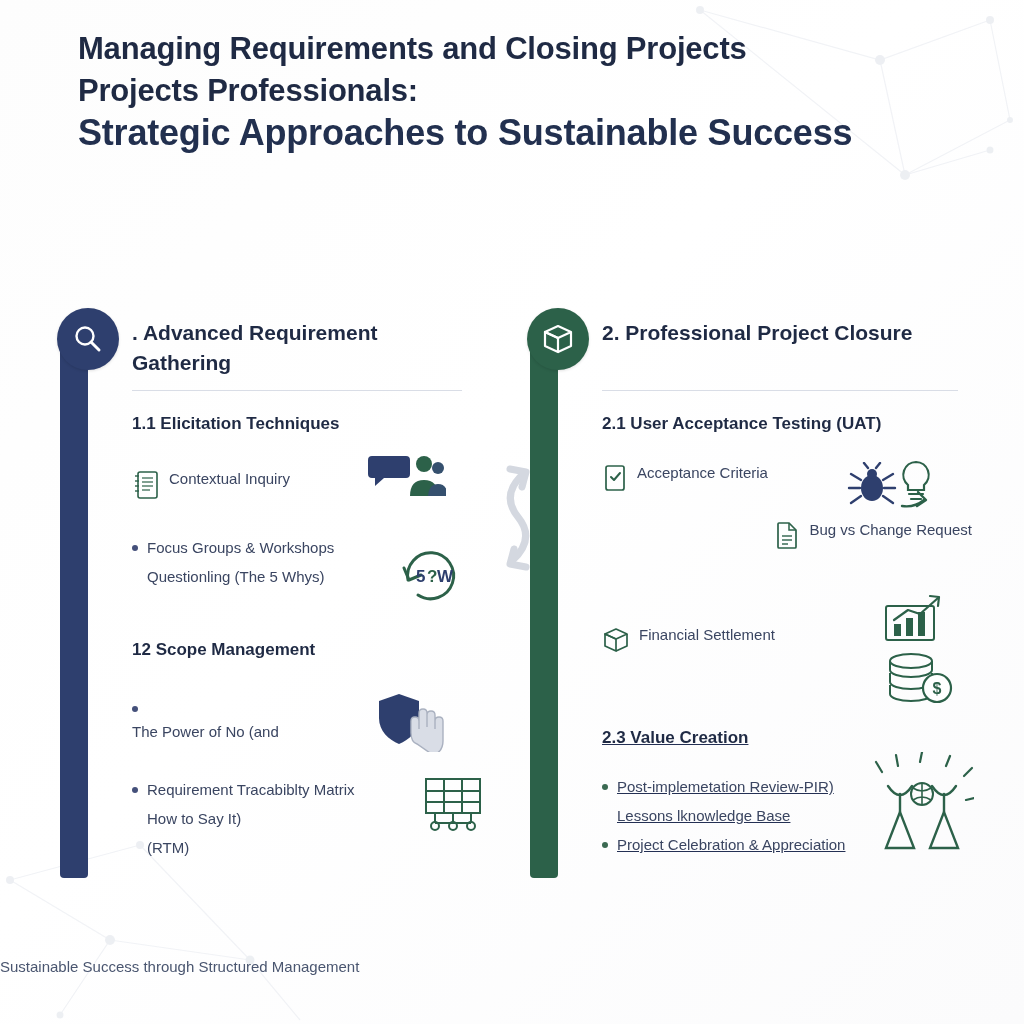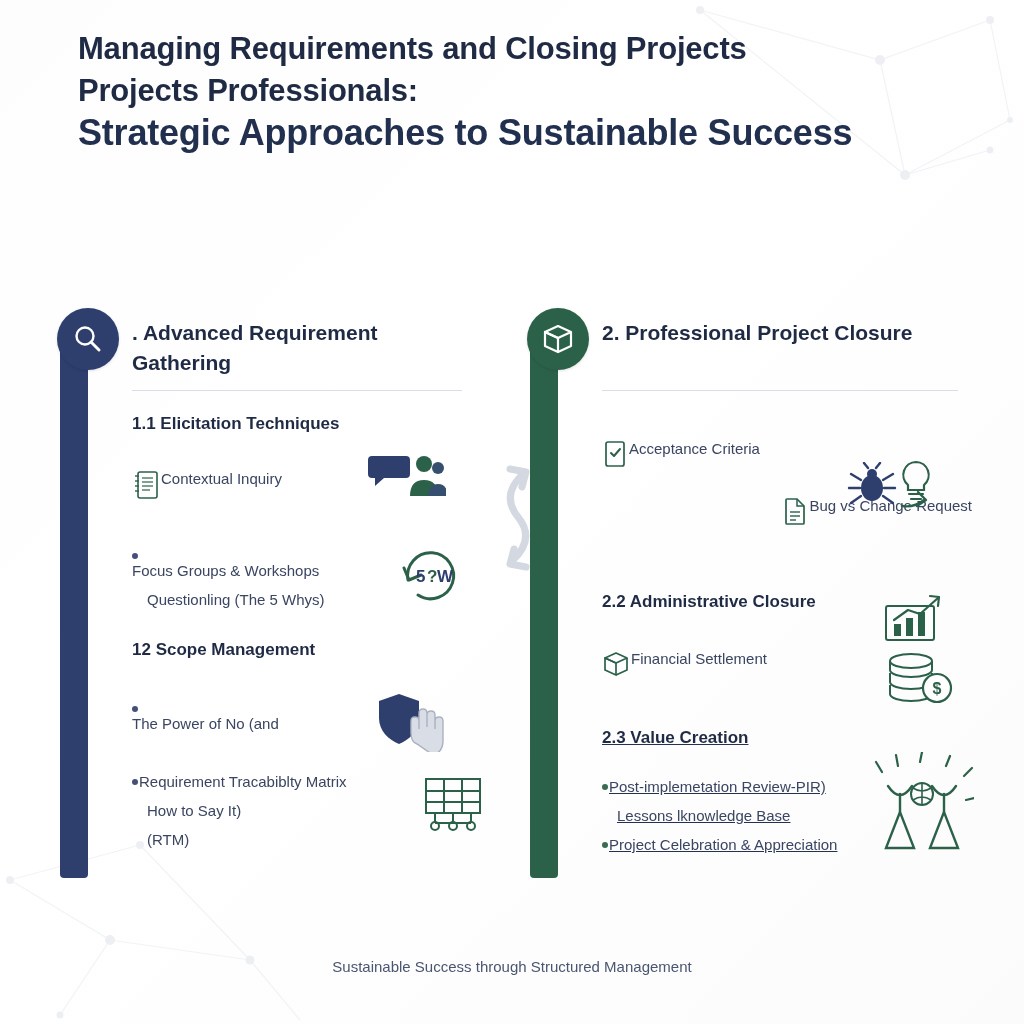--- a/index.html
+++ b/index.html
@@ -111,21 +111,21 @@
   .sec-title {
     font-size: 17px;
     font-weight: bold;
     color: #1f2a44;
     line-height: 24px;
     margin-bottom: 10px;
   }
   .item {
     display: flex;
     align-items: flex-start;
-    gap: 1px;
+    gap: 9px;
     font-size: 15px;
     color: #3a4561;
     line-height: 22px;
     margin-bottom: 7px;
   }
   .item .txt { display: block; }
   .bullet {
     display: inline-block;
     width: 6px;
     height: 6px;
@@ -148,21 +148,21 @@
     position: absolute;
     left: 488px;
     top: 455px;
   }
   
   .footer {
     position: absolute;
     left: 0;
     right: 0;
     top: 958px;
-    text-align: center;
+    text-align: left;
     font-size: 15px;
     color: #4a5670;
   }
 </style>
 </head>
 <body>
 
 <div class="page">
 
   <svg class="bg-net" width="1024" height="1024" viewBox="0 0 1024 1024">
@@ -227,21 +227,21 @@
               <line x1="3" y1="7" x2="7" y2="7"></line>
               <line x1="3" y1="12" x2="7" y2="12"></line>
               <line x1="3" y1="17" x2="7" y2="17"></line>
               <line x1="3" y1="22" x2="7" y2="22"></line>
             </g>
           </svg>
         </span>
         <span class="txt">Contextual Inquiry</span>
       </div>
 
-      <div class="item" style="margin-top:38px;flex-direction:column;">
+      <div class="item" style="margin-top:30px;">
         <span class="bullet"></span>
         <span class="txt">Focus Groups &amp; Workshops</span>
       </div>
       <div class="item" style="padding-left:15px;">
         <span class="txt">Questionling (The 5 Whys)</span>
       </div>
     </div>
 
     <div class="section" style="top:330px;">
       <div class="sec-title">12 Scope Management</div>
@@ -324,20 +324,21 @@
         <path d="M17 4 L30 10 L17 16 L4 10 Z" fill="none" stroke="#ffffff" stroke-width="2.2" stroke-linejoin="round"></path>
         <path d="M4 10 v14 l13 6 v-14 z" fill="none" stroke="#ffffff" stroke-width="2.2" stroke-linejoin="round"></path>
         <path d="M30 10 v14 l-13 6" fill="none" stroke="#ffffff" stroke-width="2.2" stroke-linejoin="round"></path>
       </svg>
     </div>
 
     <div class="col-head">2. Professional Project Closure</div>
     <div class="col-rule"></div>
 
     <div class="section" style="top:104px;">
+      <div class="sec-title">2.1 User Acceptance Testing (UAT)</div>
 
       <div class="item" style="margin-top:26px;">
         <span class="ico">
           <svg width="26" height="30" viewBox="0 0 26 30">
             <rect x="4" y="3" width="18" height="24" rx="2" fill="none" stroke="#2c6149" stroke-width="1.7"></rect>
             <path d="M9 14 l3 3 l6 -7" fill="none" stroke="#2c6149" stroke-width="2" stroke-linecap="round" stroke-linejoin="round"></path>
           </svg>
         </span>
         <span class="txt">Acceptance Criteria</span>
       </div>
@@ -352,21 +353,20 @@
               <line x1="8" y1="20" x2="18" y2="20"></line>
               <line x1="8" y1="24" x2="14" y2="24"></line>
             </g>
           </svg>
         </span>
         <span class="txt">Bug vs Change Request</span>
       </div>
     </div>
 
     <div class="section" style="top:282px;">
-      <div class="sec-title">2.2 Administrative Closure</div>
 
       <div class="item" style="margin-top:34px;">
         <span class="ico">
           <svg width="28" height="30" viewBox="0 0 28 30">
             <path d="M14 4 L25 9 L14 14 L3 9 Z" fill="none" stroke="#2c6149" stroke-width="1.7" stroke-linejoin="round"></path>
             <path d="M3 9 v12 l11 5 v-12 z" fill="none" stroke="#2c6149" stroke-width="1.7" stroke-linejoin="round"></path>
             <path d="M25 9 v12 l-11 5" fill="none" stroke="#2c6149" stroke-width="1.7" stroke-linejoin="round"></path>
           </svg>
         </span>
         <span class="txt">Financial Settlement</span>

